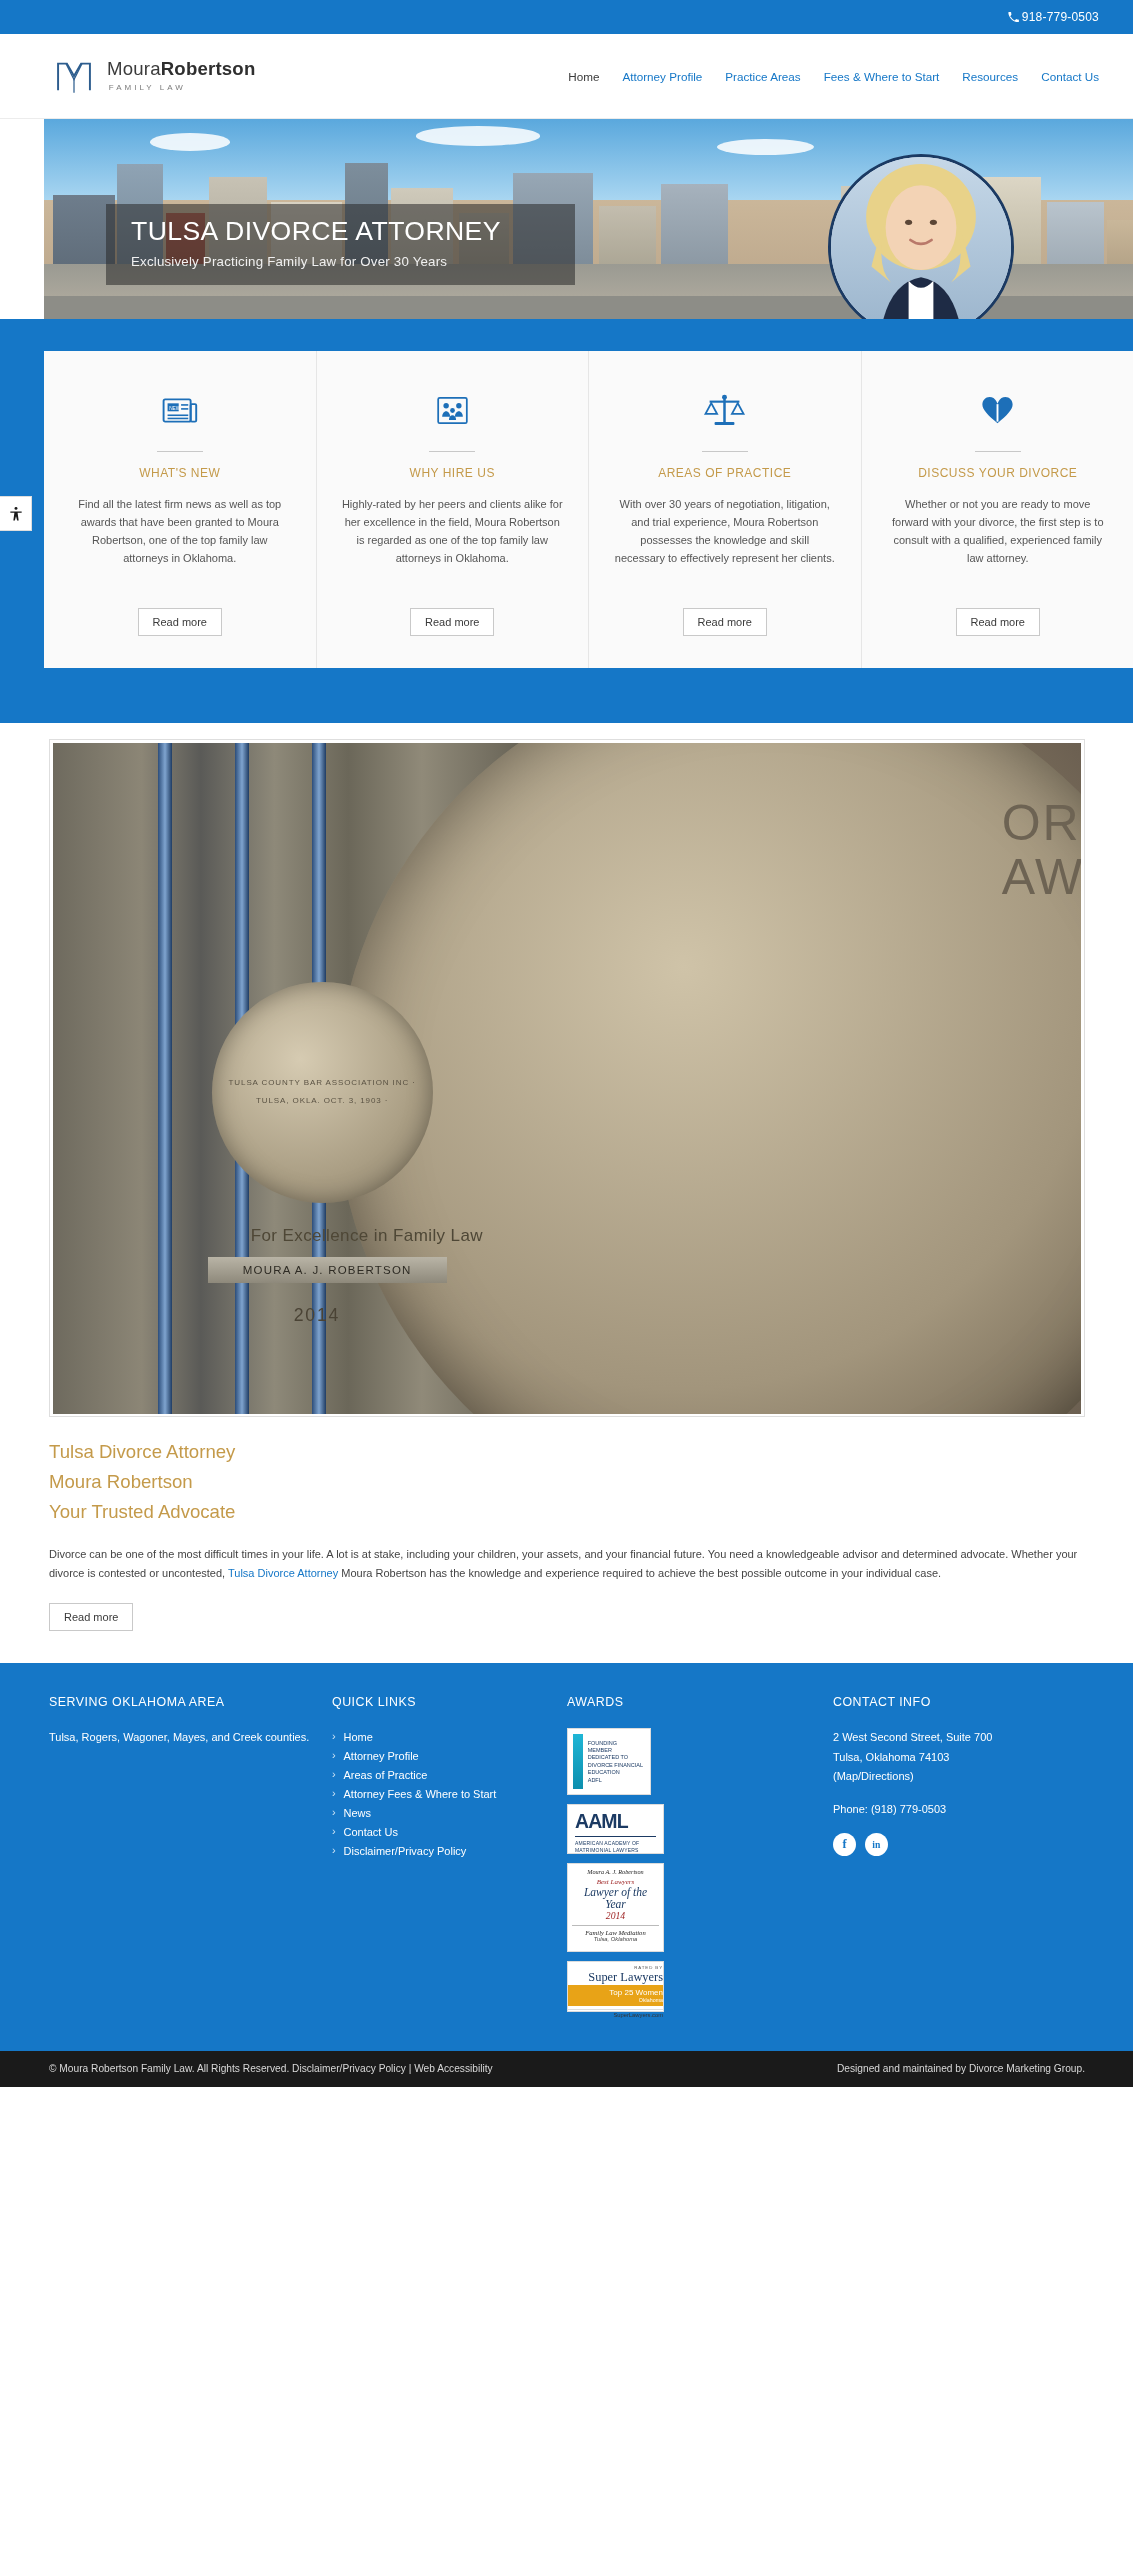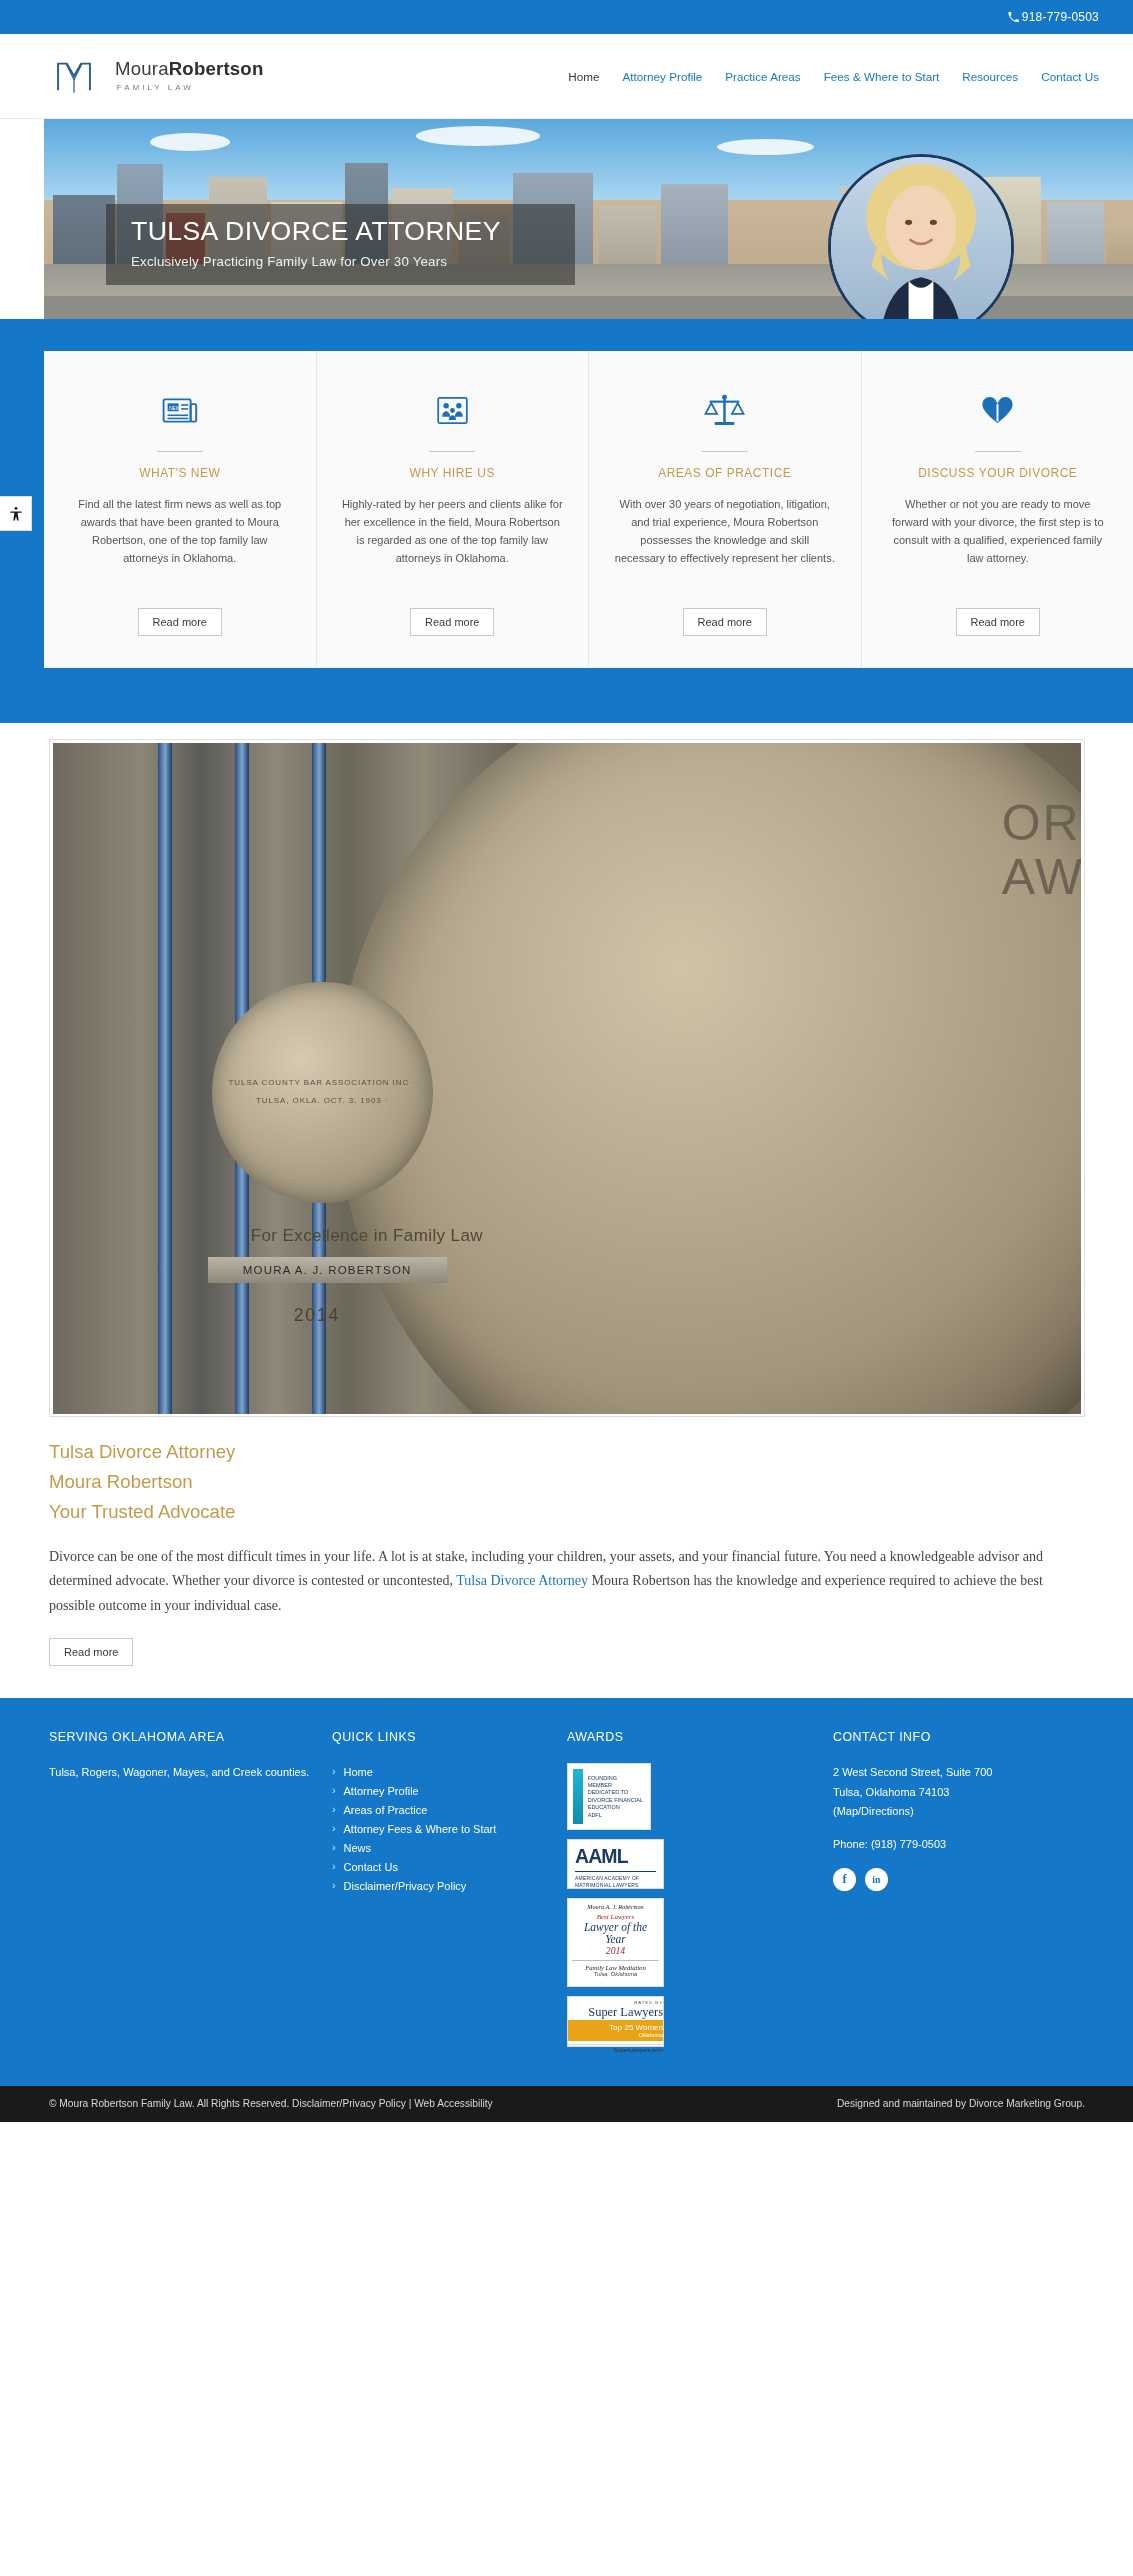--- a/index.html
+++ b/index.html
@@ -32,21 +32,21 @@
 
   
   .header {
     background: #ffffff;
     height: 85px;
     display: flex;
     align-items: center;
     padding: 0 35px 0 49px;
     border-bottom: 0.9px solid #ececec;
   }
-  .logo { display: flex; align-items: center; gap: 16px; }
+  .logo { display: flex; align-items: center; gap: 8px; }
   .logo-mark { width: 50px; height: 46px; position: relative; }
   .logo-text { display: flex; flex-direction: column; line-height: 1; }
   .logo-name { font-size: 18.6px; color: #3b3b3b; letter-spacing: 0.2px; }
   .logo-name b { font-weight: 700; color: #2f2f2f; }
   .logo-sub {
     font-size: 8px; color: #7b7b7b; letter-spacing: 3px;
     margin-top: 5.3px; padding-left: 1.8px;
   }
   .nav {
     margin-left: auto;
@@ -232,25 +232,24 @@
   
   .intro { margin: 19.5px 49px 0 49px; }
   .intro h2 {
     color: #c49a4a;
     font-size: 18.6px;
     font-weight: 400;
     line-height: 1.62;
   }
   .intro p {
     margin-top: 17.7px;
-    font-size: 14px;
+    font-size: 11px;
     line-height: 1.75;
     color: #444;
     max-width: 1041px;
-    font-family: Liberation Serif, serif;
   }
   .intro p a { color: #1577c7; text-decoration: none; }
   .intro .btn { margin-top: 19.5px; }
 
   
   .footer {
     margin-top: 32px;
     background: #1577c7;
     color: #ffffff;
     padding: 32px 49px 39px 49px;

